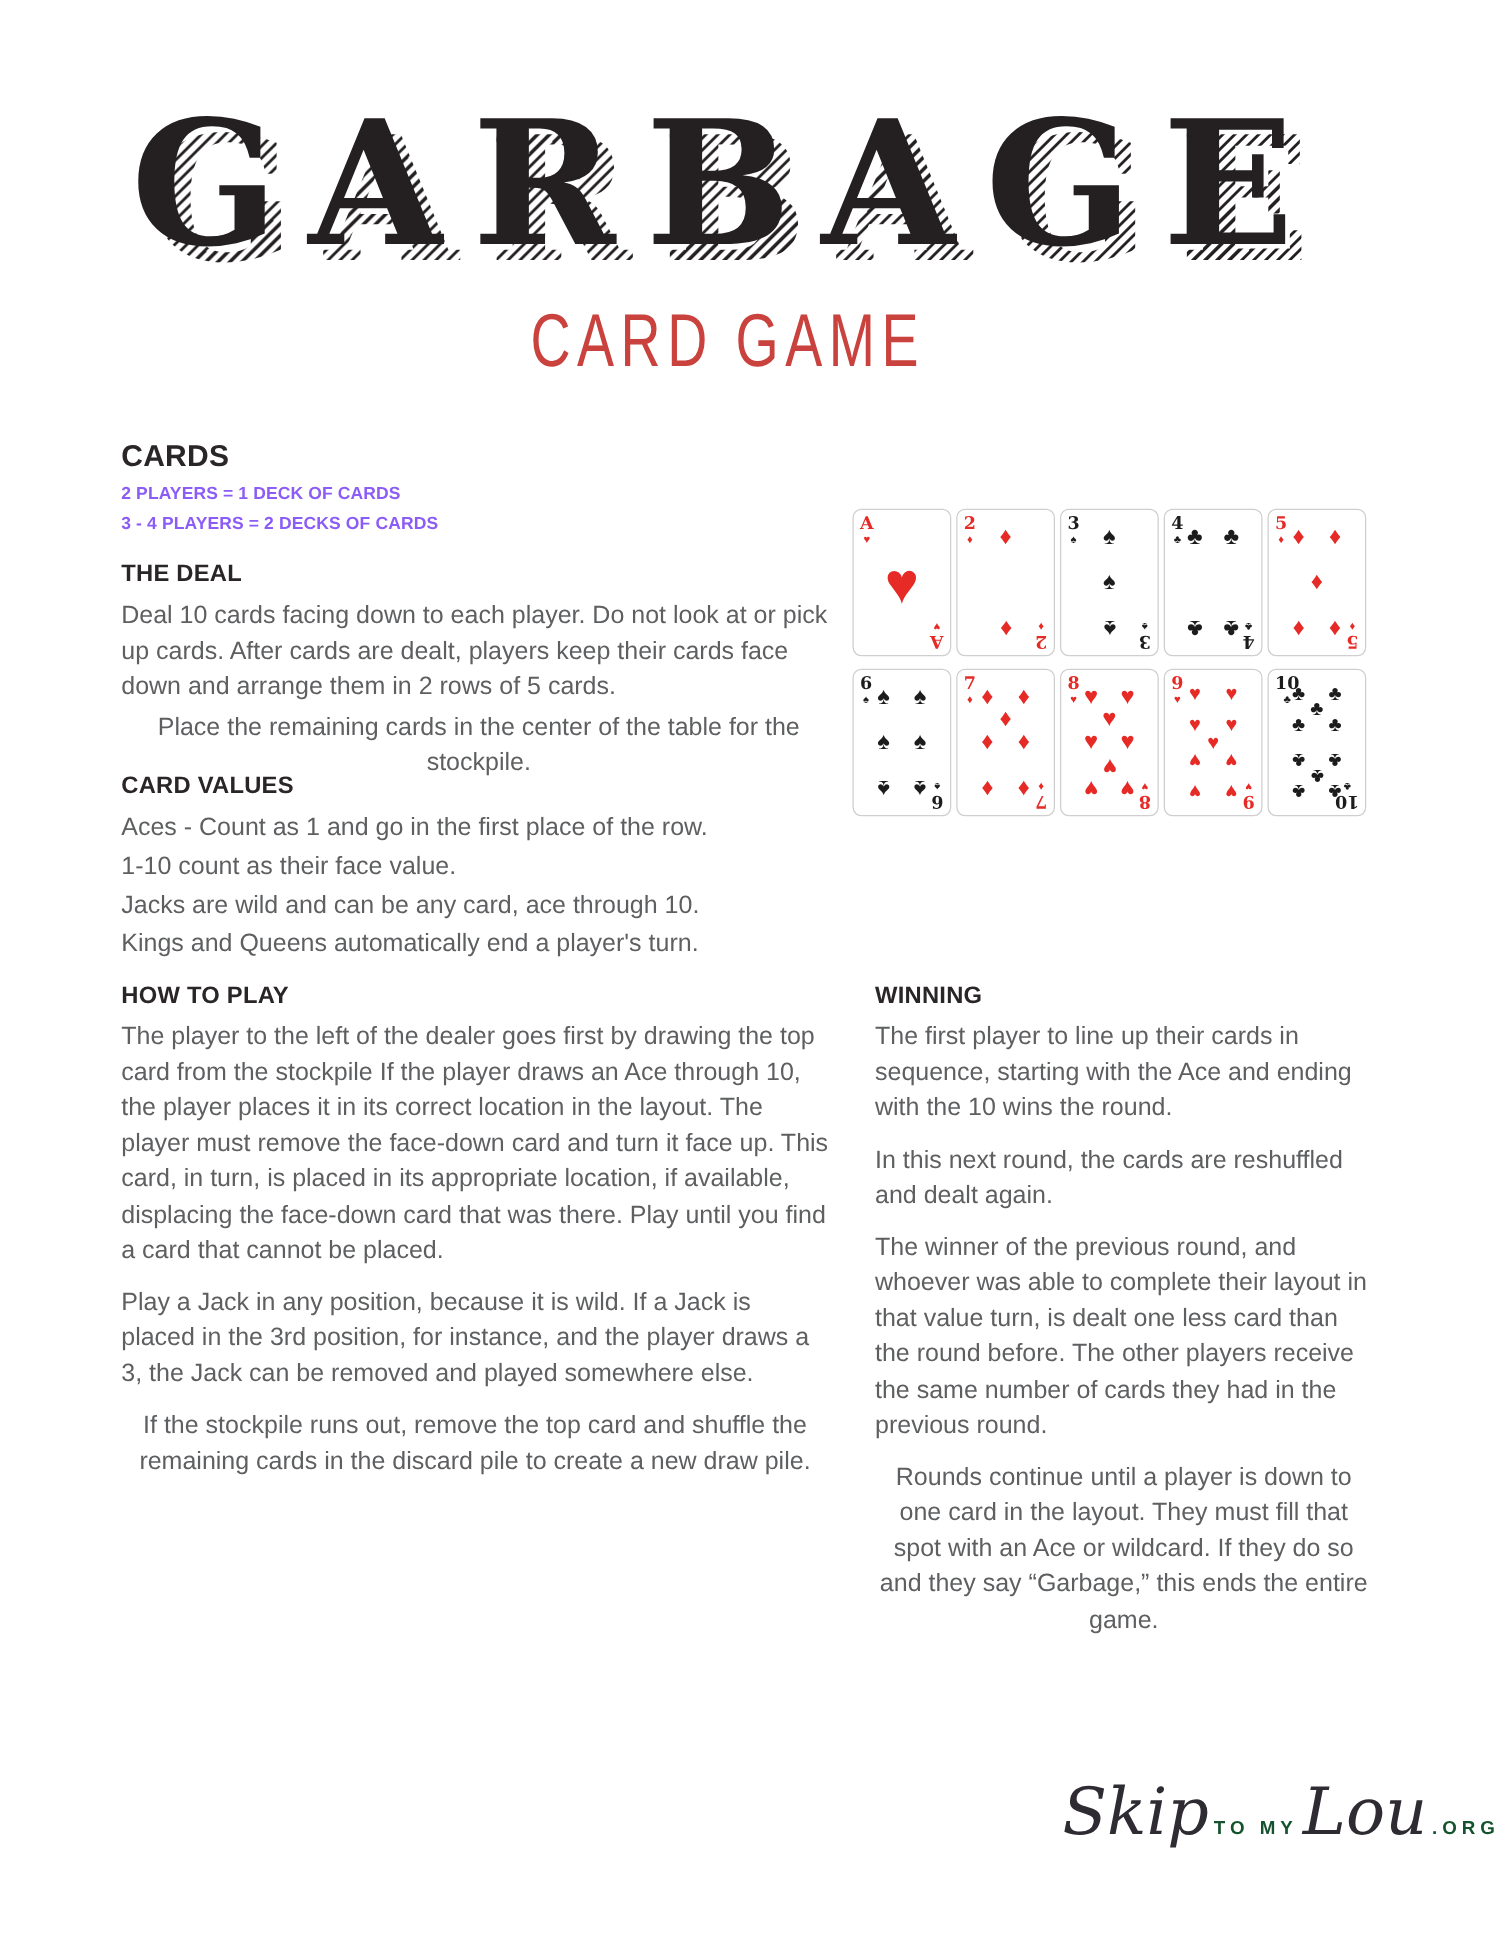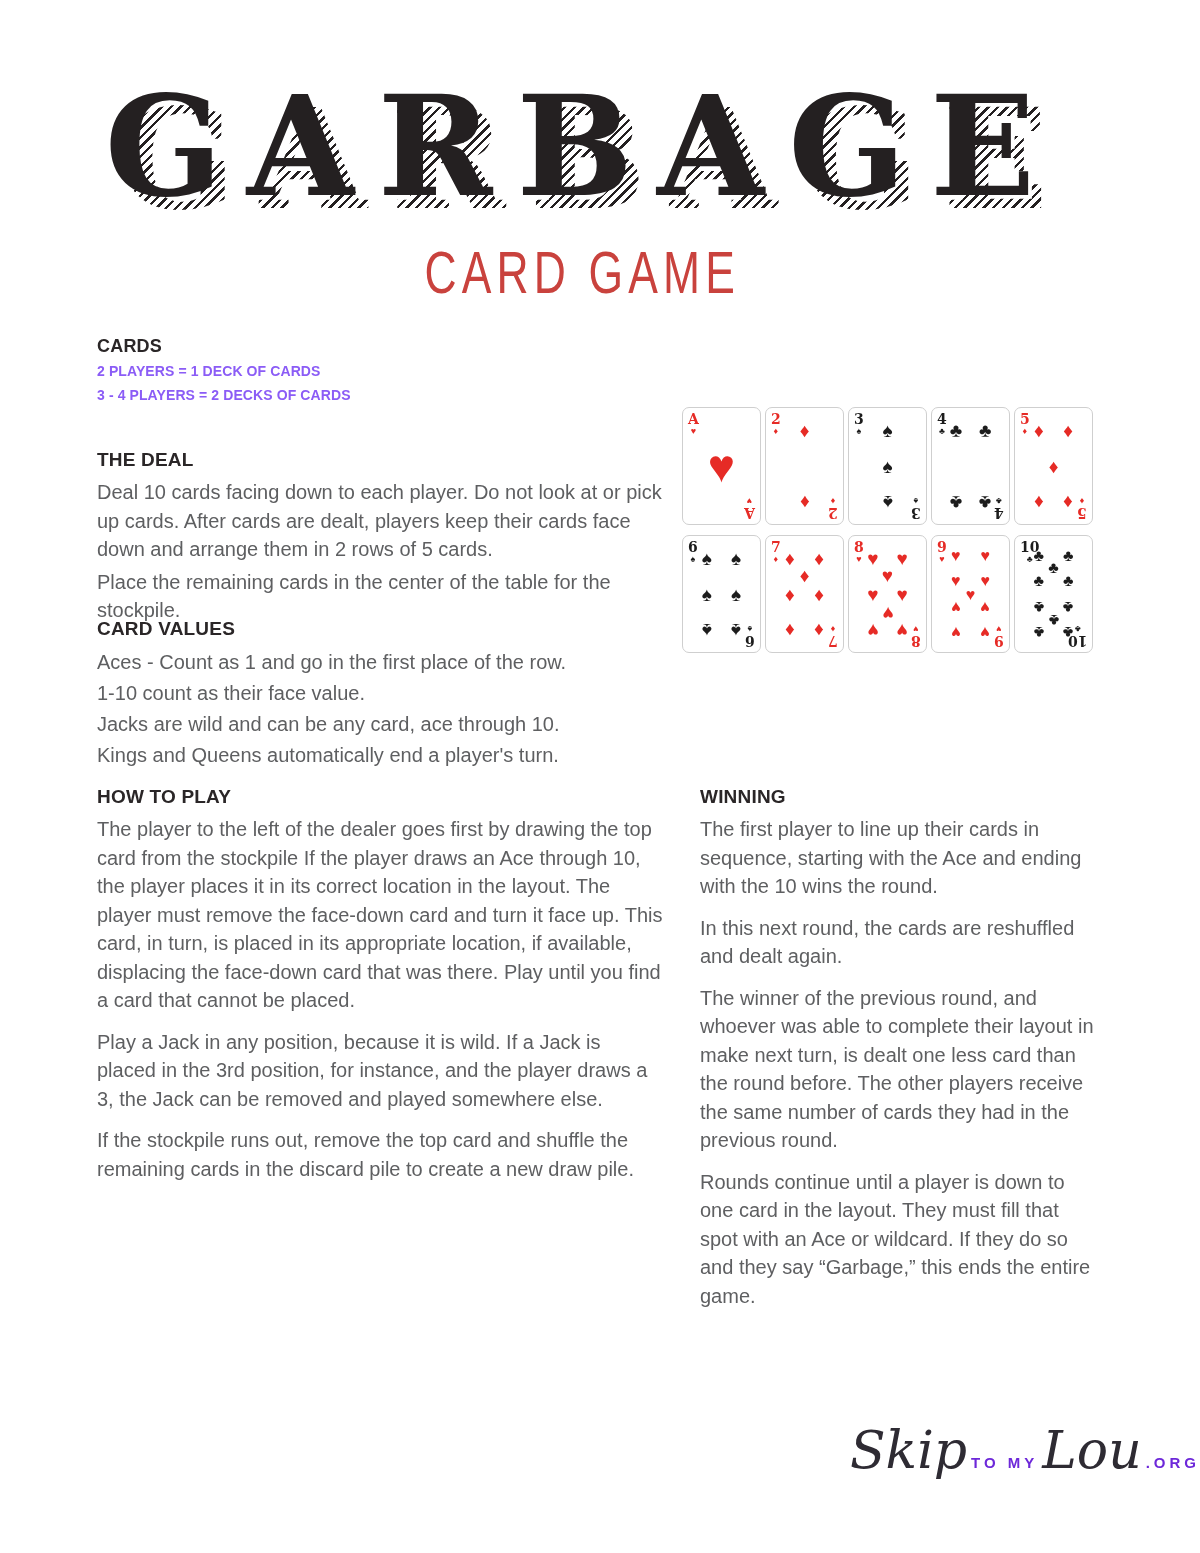--- a/index.html
+++ b/index.html
@@ -16,25 +16,25 @@
       -webkit-background-clip:text;background-clip:text;color:transparent;z-index:1;}
   .title-main{position:relative;z-index:2;color:#242021;}
   .subtitle{margin-top:22px;display:inline-block;transform:scaleX(0.74);
       font-size:60px;font-weight:400;letter-spacing:7px;color:#c9423d;white-space:nowrap;}
 
   
   .sect{position:absolute;}
   .sect h3{margin:0 0 7px 0;font-size:19px;font-weight:700;color:#2a2627;letter-spacing:0.2px;}
   .boldlines p{margin:0;font-size:14px;font-weight:700;color:#8b5cf6;line-height:23.5px;letter-spacing:0.1px;}
   .body p{margin:0 0 13px 0;font-size:20px;color:#5e5f61;line-height:28.5px;}
-  .body p:last-child{margin-bottom:0;}
+  .body p:last-child{margin-bottom:0;text-align:center;}
   .values p{margin:0;font-size:20px;color:#5e5f61;line-height:31px;}
 
   .cards-info{left:97px;top:336px;width:580px;}
-  .cards-info h3{font-size:18px;margin-bottom:3px;}
+  .cards-info h3{font-size:24px;margin-bottom:3px;margin-top:16px;}
   .deal{left:97px;top:449px;width:572px;}
   .deal p{margin-bottom:4px;}
   .card-values{left:97px;top:618px;width:590px;}
   .how{left:97px;top:786px;width:566px;}
   .win{left:700px;top:786px;width:398px;}
 
   
   .cards-grid{position:absolute;left:682px;top:407px;display:grid;
       grid-template-columns:repeat(5,79px);grid-auto-rows:118px;column-gap:4px;row-gap:10px;}
   .card{position:relative;background:#fff;border:1px solid #cfcfcf;border-radius:7px;}
@@ -48,21 +48,21 @@
   .pip.big{font-size:46px;}
   .pip.small{font-size:16px;}
   .red{color:#e62b26;}
   .black{color:#1c1c1c;}
 
   
   .logo{position:absolute;left:850px;top:1424px;display:flex;align-items:baseline;
         color:#2e2b33;white-space:nowrap;}
   .logo .script{font-family:"DejaVu Serif",serif;font-style:italic;font-weight:400;
         font-size:52px;line-height:1;}
-  .logo .caps{font-size:15px;font-weight:600;letter-spacing:4px;margin:0 4px;color:#6d28d9;}
+  .logo .caps{font-size:15px;font-weight:600;letter-spacing:4px;margin:0 4px;color:#14532d;}
 </style>
 </head>
 <body>
 
 <div class="page">
 
   <div class="header">
     <div class="title-wrap">
       <span class="title-layer title-shadow">GARBAGE</span>
       <span class="title-layer title-main">GARBAGE</span>
@@ -262,21 +262,21 @@
         <p>Play a Jack in any position, because it is wild. If a Jack is placed in the 3rd position, for instance, and the player draws a 3, the Jack can be removed and played somewhere else.</p>
         <p>If the stockpile runs out, remove the top card and shuffle the remaining cards in the discard pile to create a new draw pile.</p>
       </div>
   </div>
 
   <div class="sect win body">
     <h3>WINNING</h3>
     <div>
         <p>The first player to line up their cards in sequence, starting with the Ace and ending with the 10 wins the round.</p>
         <p>In this next round, the cards are reshuffled and dealt again.</p>
-        <p>The winner of the previous round, and whoever was able to complete their layout in make next turn, is dealt one less card than the round before. The other players receive the same number of cards they had in the previous round.</p>
+        <p>The winner of the previous round, and whoever was able to complete their layout in that value turn, is dealt one less card than the round before. The other players receive the same number of cards they had in the previous round.</p>
         <p>Rounds continue until a player is down to one card in the layout. They must fill that spot with an Ace or wildcard. If they do so and they say “Garbage,” this ends the entire game.</p>
       </div>
   </div>
 
   <div class="logo">
     <span class="script">Skip</span>
     <span class="caps">TO MY</span>
     <span class="script">Lou</span>
     <span class="caps">.ORG</span>
   </div>

